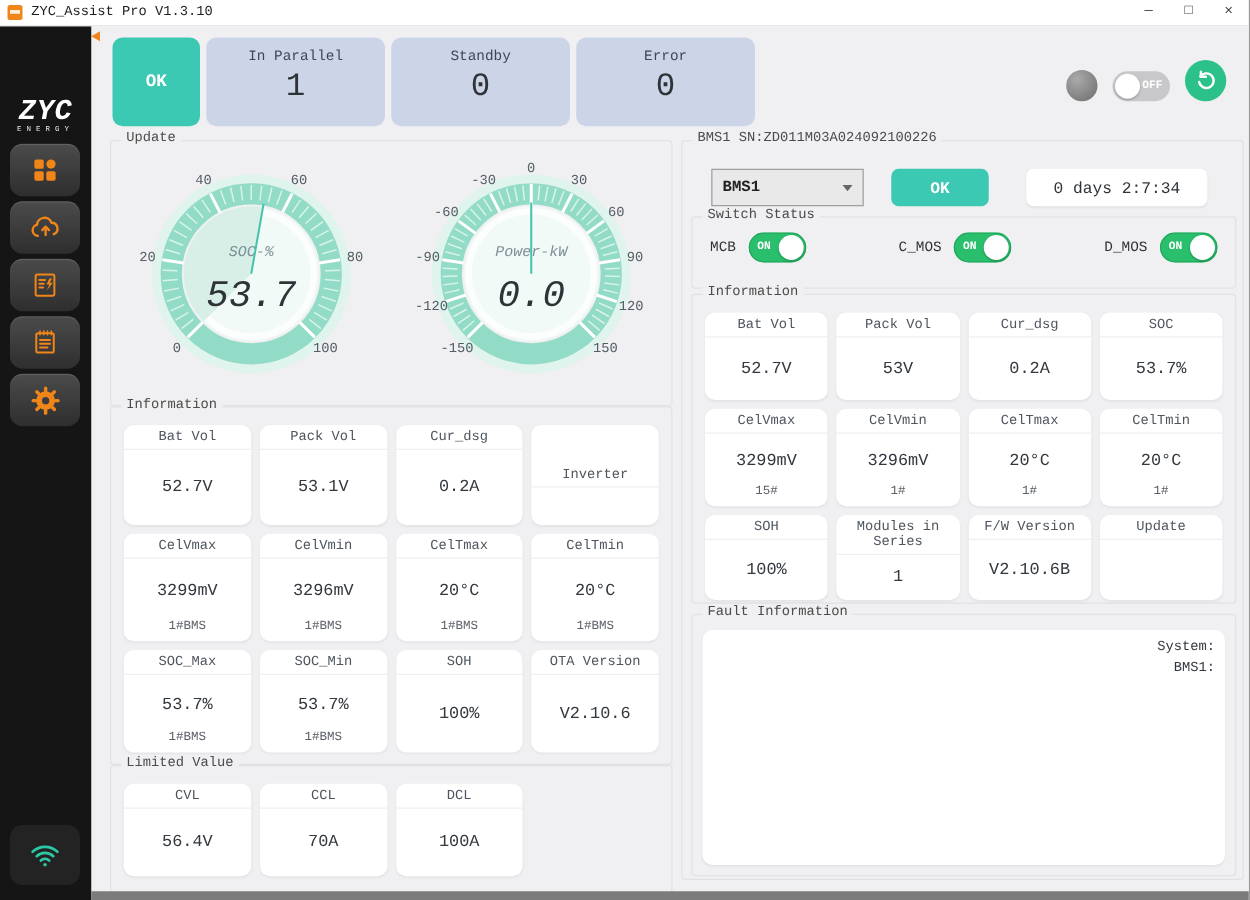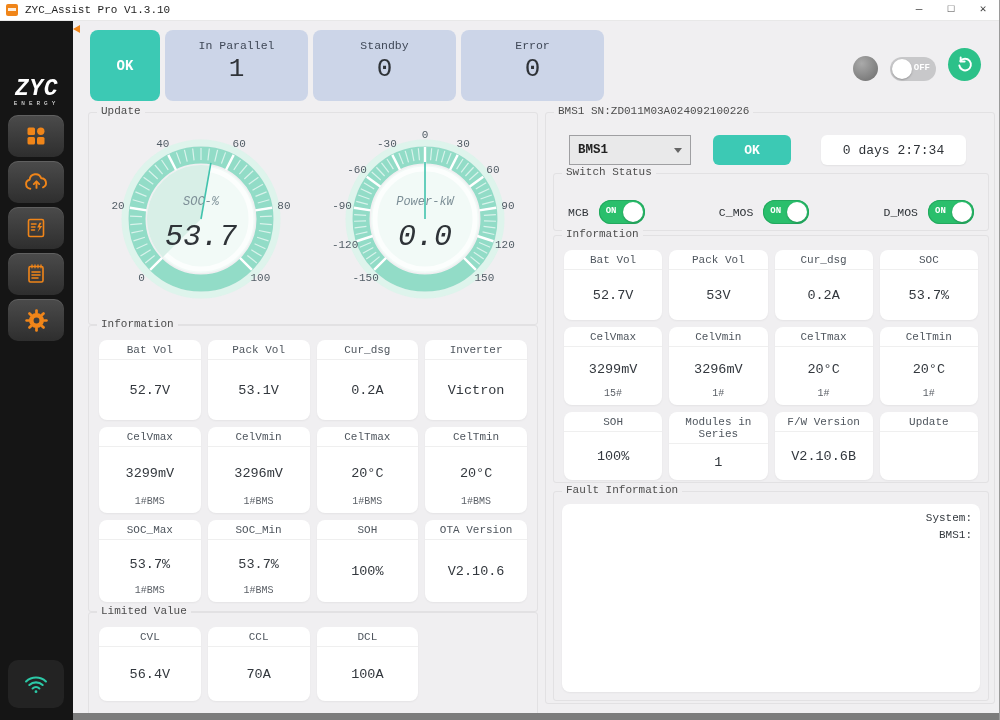--- a/index.html
+++ b/index.html
@@ -67,21 +67,21 @@
   .rp-controls{position:absolute;left:23px;top:22px;display:flex;align-items:center;}
   .dropdown{width:122px;height:30px;background:#e9e9ea;border:1px solid #9f9fa2;box-sizing:border-box;
             display:flex;align-items:center;padding:4px 8px;font-size:12.5px;color:#222;font-weight:bold;}
   .dd-chev{margin-left:auto;width:0;height:0;border-left:4px solid transparent;border-right:4px solid transparent;
            border-top:5px solid #666;}
   .okbtn{width:78px;height:30px;margin-left:22px;background:#3cc9b4;border-radius:6px;color:#fff;
          font-weight:bold;font-size:13px;display:flex;align-items:center;justify-content:center;}
   .timebox{width:145px;height:30px;margin-left:30px;background:#ffffff;border-radius:6px;font-size:13px;
            color:#2f3338;display:flex;align-items:center;justify-content:center;box-shadow:0 1px 2px rgba(0,0,0,.06);}
   #g-switch{left:7px;top:60px;width:436px;height:58px;}
-  .sw-row{position:absolute;left:14px;right:14px;top:26px;display:flex;justify-content:space-between;align-items:center;}
+  .sw-row{position:absolute;left:14px;right:14px;top:12px;display:flex;justify-content:space-between;align-items:center;}
   .sw-pair{display:flex;align-items:center;gap:10px;}
   .sw-l{font-size:11.5px;color:#2f3338;}
   #g-info-right{left:7px;top:122px;width:436px;height:248px;}
   #g-fault{left:7px;top:378px;width:436px;height:210px;}
   .fault-box{position:absolute;left:8px;right:8px;top:12px;bottom:8px;background:#ffffff;border-radius:8px;
              padding:6px 8px;font-size:11px;color:#33383e;line-height:1.5;box-shadow:0 1px 2px rgba(0,0,0,.05);text-align:right;}
   
   .bottom-edge{position:absolute;left:73px;bottom:0;width:927px;height:7px;background:#7c7c7c;z-index:25;}
 </style>
 </head>
@@ -365,21 +365,20 @@
           <div class="cell">
             <div class="cell-h">Pack Vol</div>
             <div class="cell-v">53.1V</div>
           </div>
           <div class="cell">
             <div class="cell-h">Cur_dsg</div>
             <div class="cell-v">0.2A</div>
           </div>
           <div class="cell">
             <div class="cell-h">Inverter</div>
-            <div class="cell-v">Victron</div>
           </div>
           <div class="cell">
             <div class="cell-h">CelVmax</div>
             <div class="cell-v">3299mV</div>
             <div class="cell-s">1#BMS</div>
           </div>
           <div class="cell">
             <div class="cell-h">CelVmin</div>
             <div class="cell-v">3296mV</div>
             <div class="cell-s">1#BMS</div>

